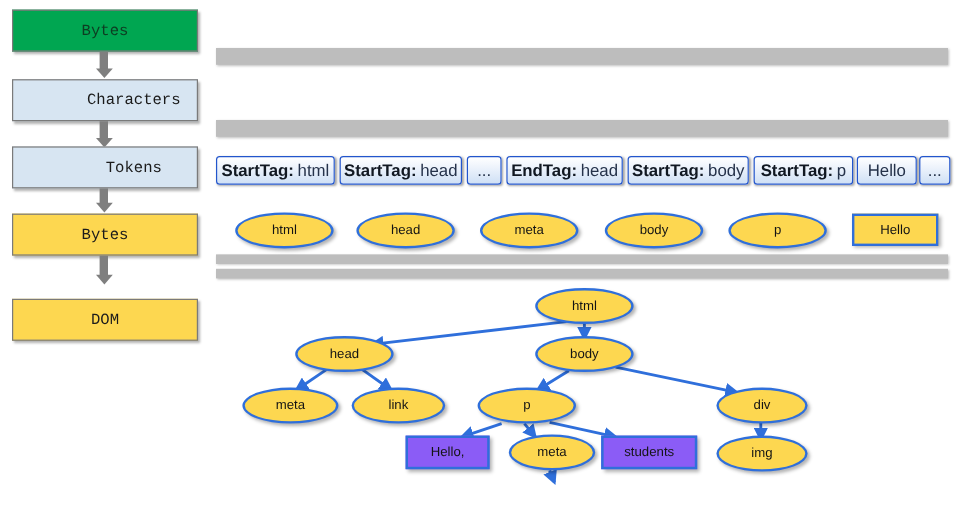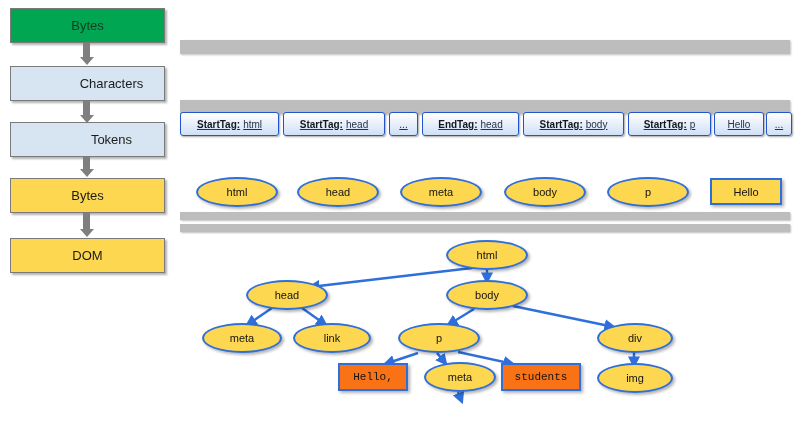--- a/index.html
+++ b/index.html
@@ -25,20 +25,21 @@
     width: 155px;
     height: 35px;
     box-sizing: border-box;
     border: 1px solid #7a7a7a;
     display: flex;
     align-items: center;
     justify-content: center;
     font-size: 13px;
     color: #1b1b1b;
     box-shadow: 2px 2px 2px rgba(0,0,0,0.30);
+    font-family: Liberation Mono, monospace;
   }
   .stage-bytes { background: #00a651; color: #0d3d22; }
   .stage-blue  { background: #d7e5f2; padding-left: 48px; }
   .stage-yellow{ background: #fdd750; }
 
   .stage-arrow {
     position: absolute;
     left: 83px;
     width: 7px;
     background: #7f7f7f;
@@ -58,35 +59,34 @@
   
   .gray-bar {
     position: absolute;
     background: #bdbdbd;
     box-shadow: 1px 1px 2px rgba(0,0,0,0.25);
   }
 
   
   .token {
     position: absolute;
-    top: 112px;
+    top: 130px;
     height: 24px;
     box-sizing: border-box;
     border: 1.5px solid #2255cc;
     border-radius: 3px;
     background: linear-gradient(to bottom, #ffffff 0%, #eaf1fb 45%, #cfe0f5 100%);
     display: flex;
     align-items: center;
     justify-content: center;
-    font-size: 10px;
+    font-size: 14px;
     color: #25324a;
     white-space: nowrap;
     box-shadow: 1px 1px 2px rgba(0,0,0,0.35);
     padding: 0 4px;
-    text-decoration: underline;
   }
   .token b { font-weight: bold; color: #111822; margin-right: 3px; }
 
   
   .ellipse {
     position: absolute;
     box-sizing: border-box;
     border: 2px solid #2f6fdb;
     border-radius: 50%;
     background: #fdd750;
@@ -108,29 +108,28 @@
     justify-content: center;
     font-size: 11px;
     color: #141414;
     box-shadow: 2px 2px 3px rgba(0,0,0,0.30);
     z-index: 3;
   }
   .text-node {
     position: absolute;
     box-sizing: border-box;
     border: 2px solid #2f6fdb;
-    background: #f97316;
+    background: #8b5cf6;
     display: flex;
     align-items: center;
     justify-content: center;
     font-size: 11px;
     color: #141414;
     box-shadow: 2px 2px 3px rgba(0,0,0,0.30);
     z-index: 3;
-    font-family: Liberation Mono, monospace;
   }
 
   
   #tree-edges {
     position: absolute;
     left: 0; top: 0;
     width: 800px; height: 443px;
     z-index: 1;
     pointer-events: none;
   }
@@ -150,21 +149,21 @@
 
   <div class="stage-box stage-blue" style="top:66px;">Characters</div>
   <div class="stage-arrow" style="top:101px; height:15px;"></div>
 
   <div class="stage-box stage-blue" style="top:122px;">Tokens</div>
   <div class="stage-arrow" style="top:157px; height:13px;"></div>
 
   <div class="stage-box stage-yellow" style="top:178px;">Bytes</div>
   <div class="stage-arrow" style="top:213px; height:17px;"></div>
 
-  <div class="stage-box stage-yellow" style="top:238px;">DOM</div>
+  <div class="stage-box stage-yellow" style="top:249px;">DOM</div>
 
   <div class="token" style="left:180px; width:99px;">
     <b>StartTag:</b>
       <span> html</span>
   </div>
   <div class="token" style="left:283px; width:102px;">
     <b>StartTag:</b>
       <span> head</span>
   </div>
   <div class="token" style="left:389px; width:29px;">

